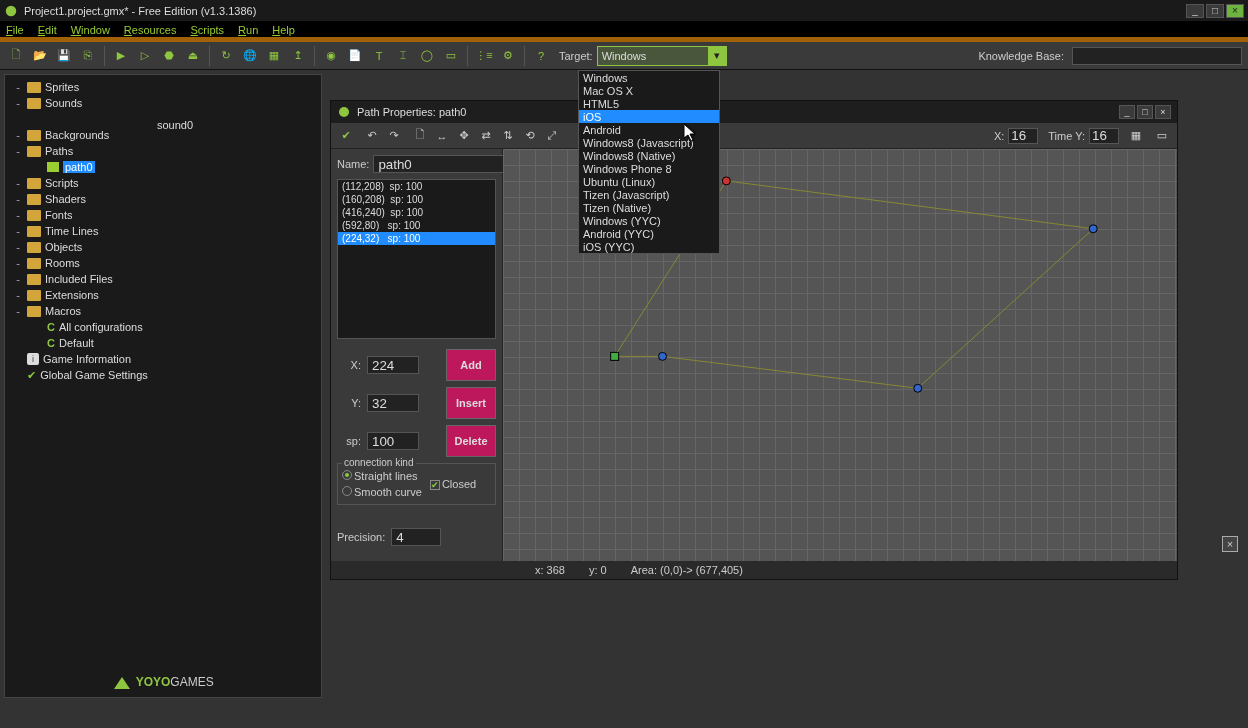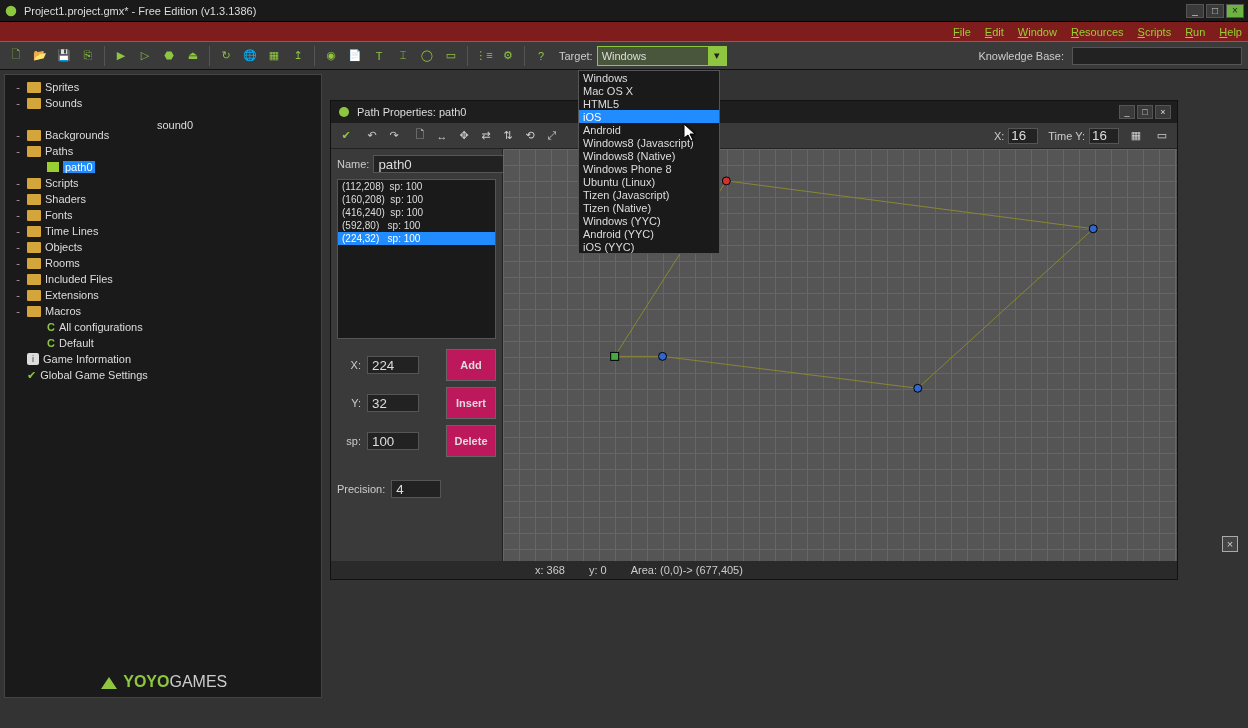--- a/index.html
+++ b/index.html
@@ -27,22 +27,22 @@
 .titlebar .title { color: #ddd; flex: 1; }
 .titlebar .wincontrols { display: flex; gap: 2px; }
 .titlebar .wincontrols div {
   width: 18px; height: 14px; background: #3a3a3a; border: 1px solid #555;
   display:flex; align-items:center; justify-content:center; font-size: 10px;
 }
 .titlebar .wincontrols div.close { background: #6db33f; color: #222; }
 
 
 .menubar {
-  height: 20px; background: #7f1d1d; display:flex; align-items:center;
-  padding: 0 6px; gap: 14px; border-bottom: 1px solid #a16207; justify-content: flex-end;
+  height: 20px; background: #000000; display:flex; align-items:center;
+  padding: 0 6px; gap: 14px; border-bottom: 5px solid #a16207;
 }
 .menubar span { color: #9acd32; cursor: default; }
 .menubar span::first-letter { text-decoration: underline; }
 
 
 .toolbar {
   height: 28px; background: #3a3a3a; display:flex; align-items:center;
   padding: 0 6px; gap: 4px; border-bottom: 1px solid #111;
 }
 .toolbar .tbtn {
@@ -81,21 +81,21 @@
 .file-icon { background: #9acd32; display:inline-block; width:12px; height:10px; }
 .c-icon { color:#8ec63f; font-weight:bold; }
 .i-icon { background:#ddd; color:#444; width:12px; height:12px; display:inline-flex; align-items:center; justify-content:center; border-radius:2px; font-size:9px;}
 .chk-icon { color:#8ec63f; }
 .tree .row.sel span.label { background: #208cff; color: white; padding: 0 2px; }
 .tree .row span.label { color: #ddd; }
 
 
 .yoyologo {
   position:absolute; bottom: 6px; left: 0; width: 100%;
-  text-align:center; color:#888; font-size: 16px;
+  text-align:center; color:#888; font-size: 12px;
 }
 .yoyologo b { color:#8ec63f; }
 
 
 .pathwin {
   position: absolute; left: 330px; top: 100px; width: 848px; height: 480px;
   background: #3a3a3a; border: 1px solid #111;
 }
 .pathwin .pw-title {
   height: 22px; background: #1e1e1e; display:flex; align-items:center; padding: 0 6px;
@@ -408,20 +408,30 @@
           <div style="flex:1"></div>
           <div class="btn">Insert</div>
         </div>
         <div class="coord-row">
           <label>sp:</label>
           <input type="text" value="100" style="">
           <div style="flex:1"></div>
           <div class="btn">Delete</div>
         </div>
       </div>
+      <div class="conn-kind">
+        <legend>connection kind</legend>
+        <div class="conn-inner">
+          <div class="radio-col">
+            <label><span class="radio-dot on"></span><span>Straight lines</span></label>
+            <label><span class="radio-dot"></span><span>Smooth curve</span></label>
+          </div>
+          <label><span class="chk">✔</span><span>Closed</span></label>
+        </div>
+      </div>
       <div class="precision">
         <label>Precision:</label>
         <input type="text" style="width: 50px;" value="4">
       </div>
     </div>
     <div class="pw-canvas">
       <svg class="path-svg" viewBox="0 0 676 404">
         <polygon points="112,208 160,208 416,240 592,80 224,32" fill="none" stroke="#888833" stroke-width="1"></polygon>
         <rect x="108" y="204" width="8" height="8" fill="#4a4" stroke="#000"></rect>
         <circle cx="160" cy="208" r="4" fill="#36c" stroke="#000"></circle>

